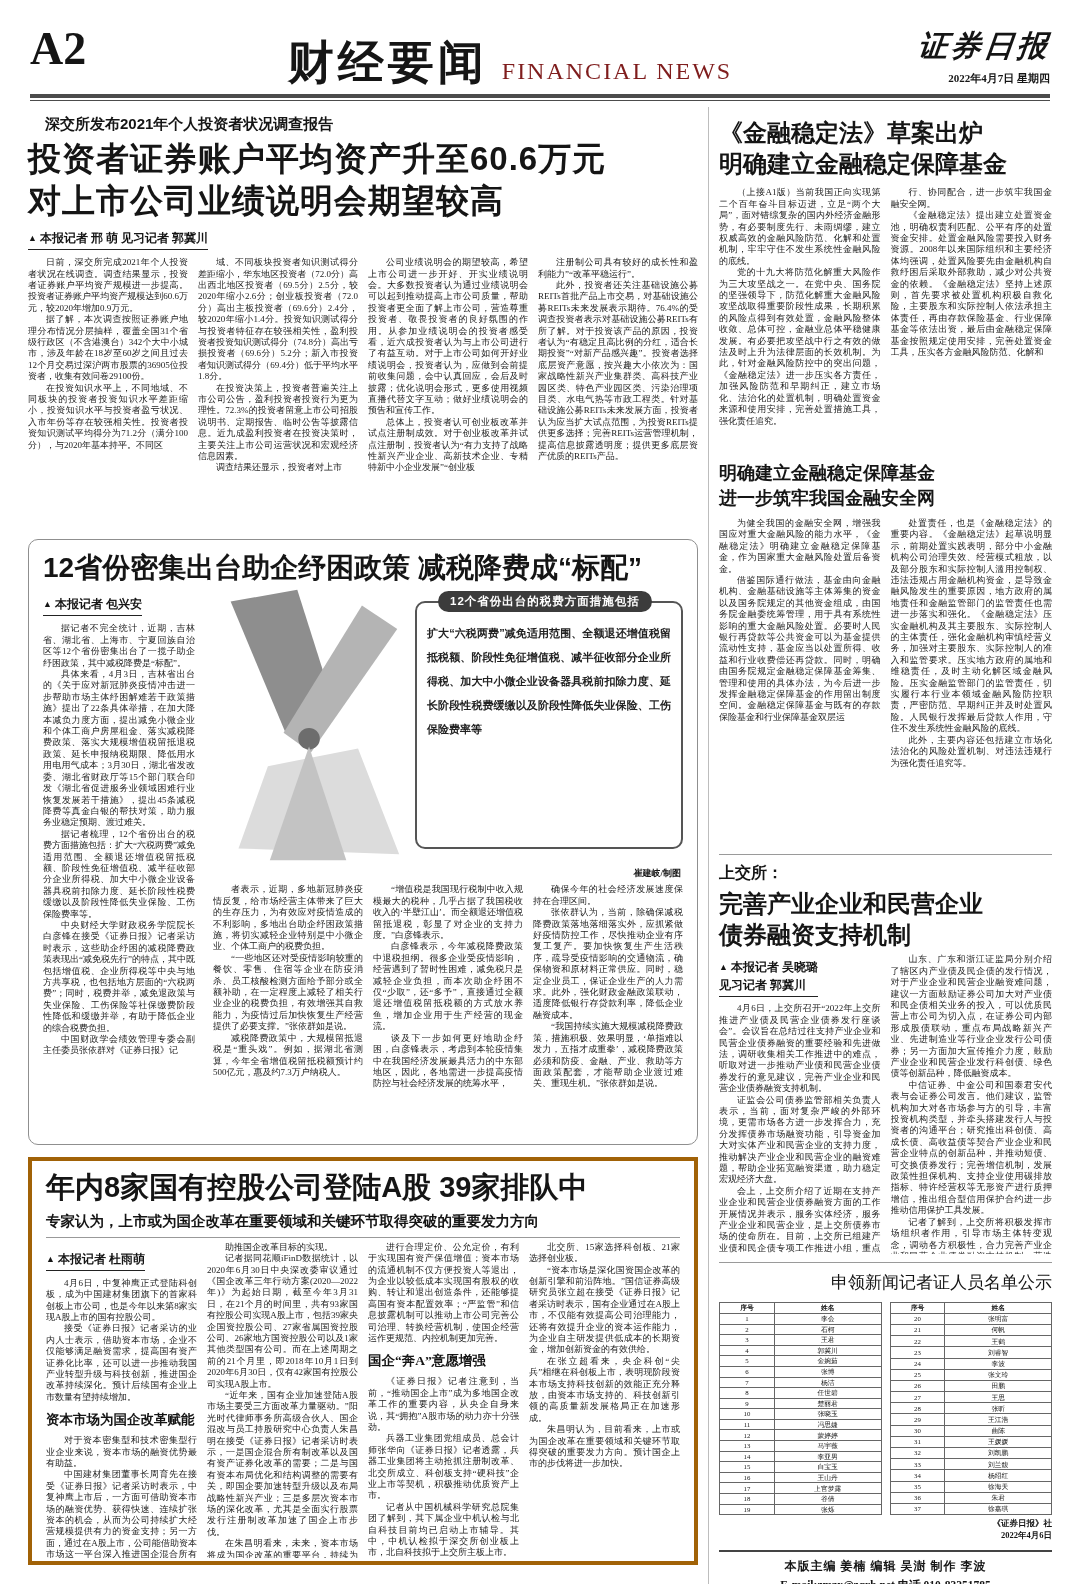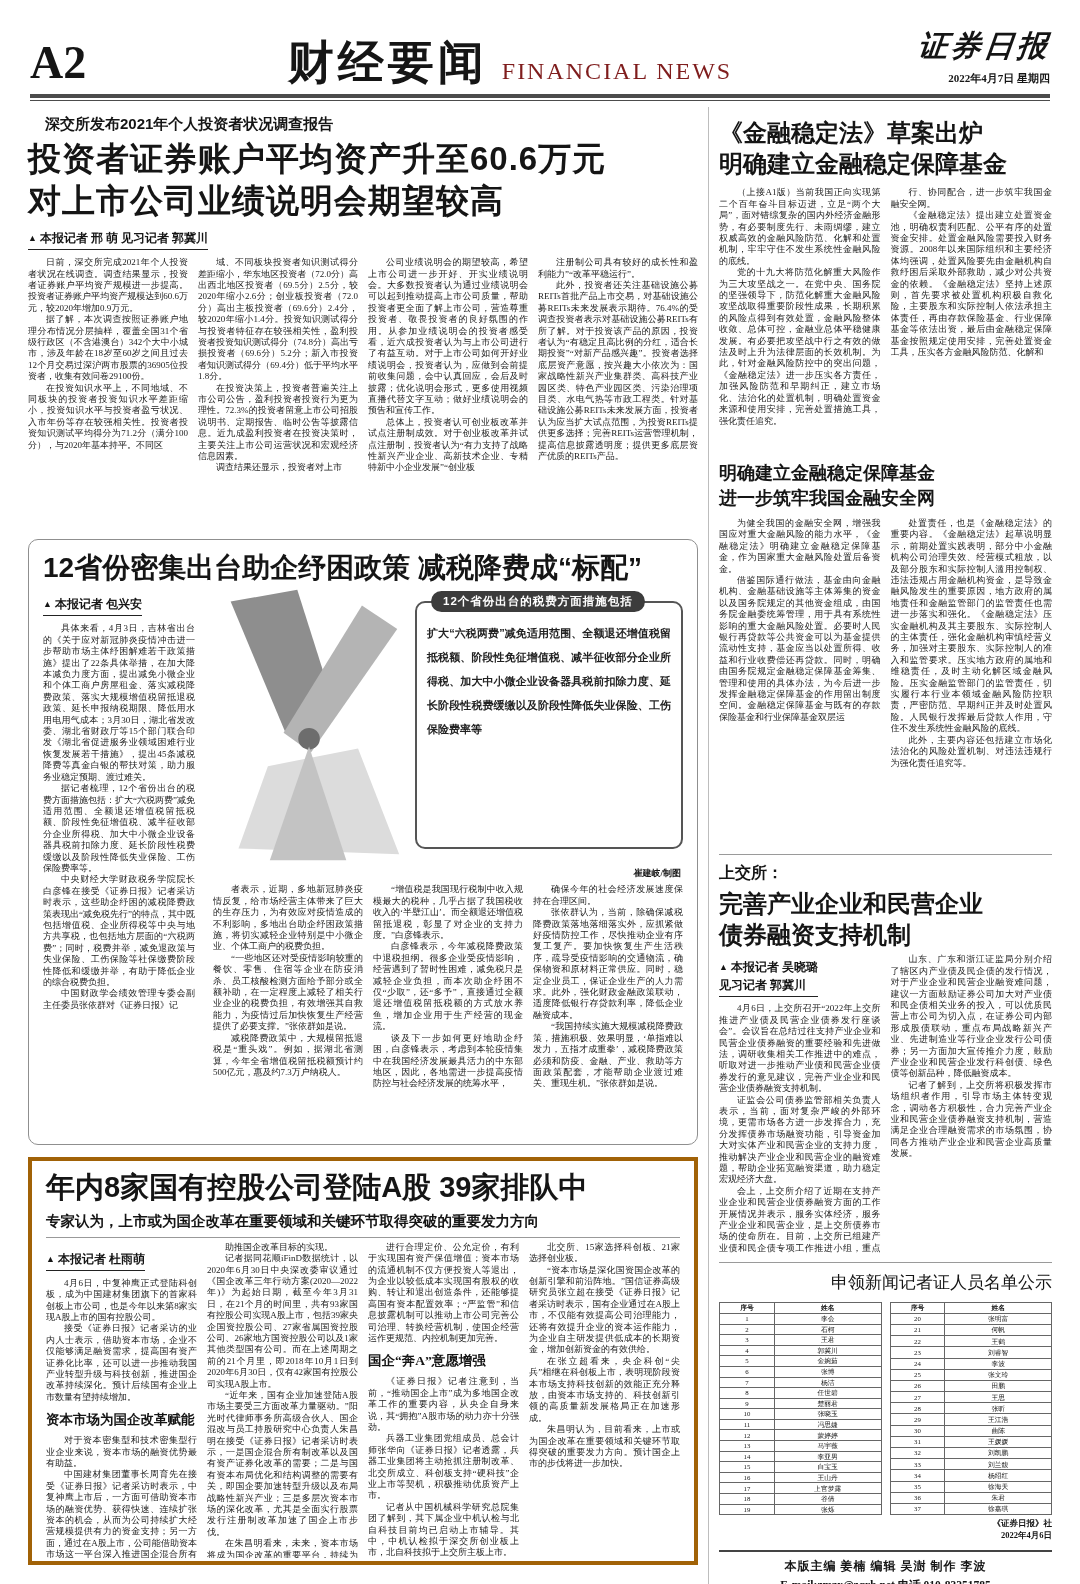--- a/index.html
+++ b/index.html
@@ -3,21 +3,21 @@
 <meta charset="utf-8">
 <style>
   * { margin:0; padding:0; box-sizing:border-box; }
   html,body { background:#ffffff; }
   .page {
     width:1080px; height:1584px; margin:0 auto; background:#fff;
     font-family:"Liberation Serif","DejaVu Serif",serif; color:#151515;
     overflow:hidden; position:relative;
   }
   
-  .masthead { display:flex; align-items:flex-end; padding:26px 30px 8px 30px; }
+  .masthead { display:flex; padding:26px 30px 8px 30px; }
   .pageno { font-family:"Liberation Serif",serif; font-size:46px; font-weight:900; line-height:1; width:130px; }
   .mast-center { flex:1; text-align:center; display:flex; align-items:flex-end; justify-content:center; gap:14px; }
   .sec-cn { font-size:46px; font-weight:900; letter-spacing:4px; line-height:1;
             font-family:"Liberation Serif",serif; }
   .sec-en { font-size:24px; color:#7f1d1d; letter-spacing:2px; line-height:1.25;
             font-family:"Liberation Serif",serif; }
   .brand { width:190px; text-align:right; }
   .logo { font-size:30px; font-weight:900; font-style:italic; letter-spacing:3px;
           transform:skewX(-6deg); display:inline-block; font-family:"Liberation Serif",serif; }
   .mast-date { font-size:11px; font-weight:bold; margin-top:4px; }
@@ -46,21 +46,21 @@
 
   
   .a2box { margin-top:8px; border:1px solid #8f8f8f; border-radius:10px; padding:10px 14px 8px; height:606px; overflow:hidden; }
   .a2box .headline-xl { font-size:28px; letter-spacing:0; }
   .a2-flex { display:flex; gap:18px; margin-top:2px; }
   .a2-left { width:152px; flex:none; overflow:hidden; height:534px; }
   .a2-right { flex:1; min-width:0; }
   .a2-top { display:flex; gap:6px; height:276px; }
   .scissors { width:196px; flex:none; }
   .infobox { flex:1; border:2px solid #555; border-radius:10px; padding:8px 10px; position:relative; margin-top:14px; height:248px; }
-  .infobox-title { position:absolute; top:-12px; left:14px; background:#3c3c3c; color:#fff;
+  .infobox-title { position:absolute; top:-12px; left:21px; background:#3c3c3c; color:#fff;
                    font-family:"Liberation Sans",sans-serif; font-size:11.5px; font-weight:bold;
                    border-radius:11px; padding:3px 12px; letter-spacing:1px; }
   .infobox-body { font-family:"Liberation Sans",sans-serif; font-size:11px; font-weight:bold;
                   line-height:24px; color:#222; margin-top:10px; text-align:justify; }
   .credit { text-align:right; font-size:9px; font-weight:bold; margin:4px 2px 4px 0; }
   .a2-bottom { display:flex; gap:10px; }
   .a2-bottom .tcol { height:240px; }
 
   
   .a3box { margin-top:12px; border:4px solid #a16207; padding:8px 14px 10px; height:408px; overflow:hidden; }
@@ -144,20 +144,21 @@
             </div>
         </div>
       </article>
 
       <article class="a2box">
         <h1 class="headline-xl">12省份密集出台助企纾困政策 减税降费成“标配”</h1>
         <div class="a2-flex">
           <div class="a2-left">
             <div><span class="byline"><span class="pen">▲</span><span>本报记者 包兴安</span></span></div>
             <div class="bt">
+                <p>据记者不完全统计，近期，吉林省、湖北省、上海市、宁夏回族自治区等12个省份密集出台了一揽子助企纾困政策，其中减税降费是“标配”。</p>
                 <p>具体来看，4月3日，吉林省出台的《关于应对新冠肺炎疫情冲击进一步帮助市场主体纾困解难若干政策措施》提出了22条具体举措，在加大降本减负力度方面，提出减免小微企业和个体工商户房屋租金、落实减税降费政策、落实大规模增值税留抵退税政策、延长申报纳税期限、降低用水用电用气成本；3月30日，湖北省发改委、湖北省财政厅等15个部门联合印发《湖北省促进服务业领域困难行业恢复发展若干措施》，提出45条减税降费等真金白银的帮扶对策，助力服务业稳定预期、渡过难关。</p>
                 <p>据记者梳理，12个省份出台的税费方面措施包括：扩大“六税两费”减免适用范围、全额退还增值税留抵税额、阶段性免征增值税、减半征收部分企业所得税、加大中小微企业设备器具税前扣除力度、延长阶段性税费缓缴以及阶段性降低失业保险、工伤保险费率等。</p>
                 <p>中央财经大学财政税务学院院长白彦锋在接受《证券日报》记者采访时表示，这些助企纾困的减税降费政策表现出“减免税先行”的特点，其中既包括增值税、企业所得税等中央与地方共享税，也包括地方层面的“六税两费”；同时，税费并举，减免退政策与失业保险、工伤保险等社保缴费阶段性降低和缓缴并举，有助于降低企业的综合税费负担。</p>
                 <p>中国财政学会绩效管理专委会副主任委员张依群对《证券日报》记</p>
               </div>
           </div>
           <div class="a2-right">
             <div class="a2-top">
               <svg class="scissors" viewBox="0 0 200 280" xmlns="http://www.w3.org/2000/svg">
                 <polygon points="18,14 86,2 126,128 74,148" fill="#8e8e8e"></polygon>
@@ -286,20 +287,21 @@
           <div class="tcol bt">
             <div><span class="sse-byline"><span class="pen">▲</span><span>本报记者 吴晓璐</span><br><span>见习记者 郭冀川</span></span></div>
             <div>
                 <p>4月6日，上交所召开“2022年上交所推进产业债及民营企业债券发行座谈会”。会议旨在总结过往支持产业企业和民营企业债券融资的重要经验和先进做法，调研收集相关工作推进中的难点，听取对进一步推动产业债和民营企业债券发行的意见建议，完善产业企业和民营企业债券融资支持机制。</p>
                 <p>证监会公司债券监管部相关负责人表示，当前，面对复杂严峻的外部环境，更需市场各方进一步发挥合力，充分发挥债券市场融资功能，引导资金加大对实体产业和民营企业的支持力度，推动解决产业企业和民营企业的融资难题，帮助企业拓宽融资渠道，助力稳定宏观经济大盘。</p>
                 <p>会上，上交所介绍了近期在支持产业企业和民营企业债券融资方面的工作开展情况并表示，服务实体经济，服务产业企业和民营企业，是上交所债券市场的使命所在。目前，上交所已组建产业债和民企债专项工作推进小组，重点围绕对接投融资两端、推动创新产品发展、提升信息披露质量、完善二级市场建设、丰富风险管理工具等方面，着力畅通产业企业及民营企业债券融资渠道。</p>
               </div>
           </div>
           <div class="tcol bt">
               <p>山东、广东和浙江证监局分别介绍了辖区内产业债及民企债的发行情况，对于产业企业和民营企业融资难问题，建议一方面鼓励证券公司加大对产业债和民企债相关业务的投入，可以优质民营上市公司为切入点，在证券公司内部形成股债联动，重点布局战略新兴产业、先进制造业等行业企业发行公司债券；另一方面加大宣传推介力度，鼓励产业企业和民营企业发行科创债、绿色债等创新品种，降低融资成本。</p>
+              <p>中信证券、中金公司和国泰君安代表与会证券公司发言。他们建议，监管机构加大对各市场参与方的引导，丰富投资机构类型，并牵头搭建发行人与投资者的沟通平台；研究推出科创债、高成长债、高收益债等契合产业企业和民营企业特点的创新品种，并推动短债、可交换债券发行；完善增信机制，发展政策性担保机构、支持企业使用碳排放指标、特许经营权等无形资产进行质押增信，推出组合型信用保护合约进一步推动信用保护工具发展。</p>
               <p>记者了解到，上交所将积极发挥市场组织者作用，引导市场主体转变观念，调动各方积极性，合力完善产业企业和民营企业债券融资支持机制，营造满足企业合理融资需求的市场氛围，协同各方推动产业企业和民营企业高质量发展。</p>
             </div>
         </div>
       </article>
 
       <hr class="rail-hr">
 
       <section>
         <div class="notice-title">申领新闻记者证人员名单公示</div>
         <div class="tables">

